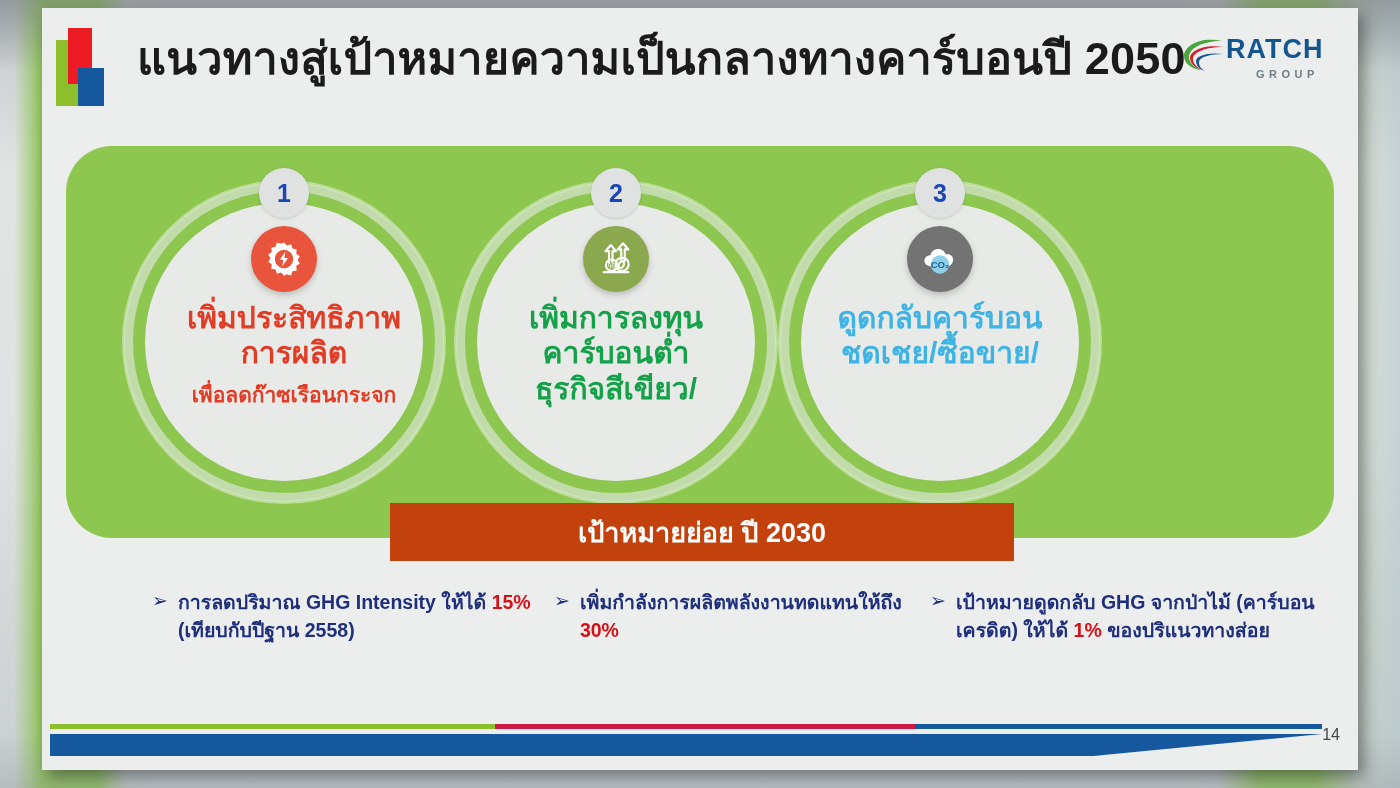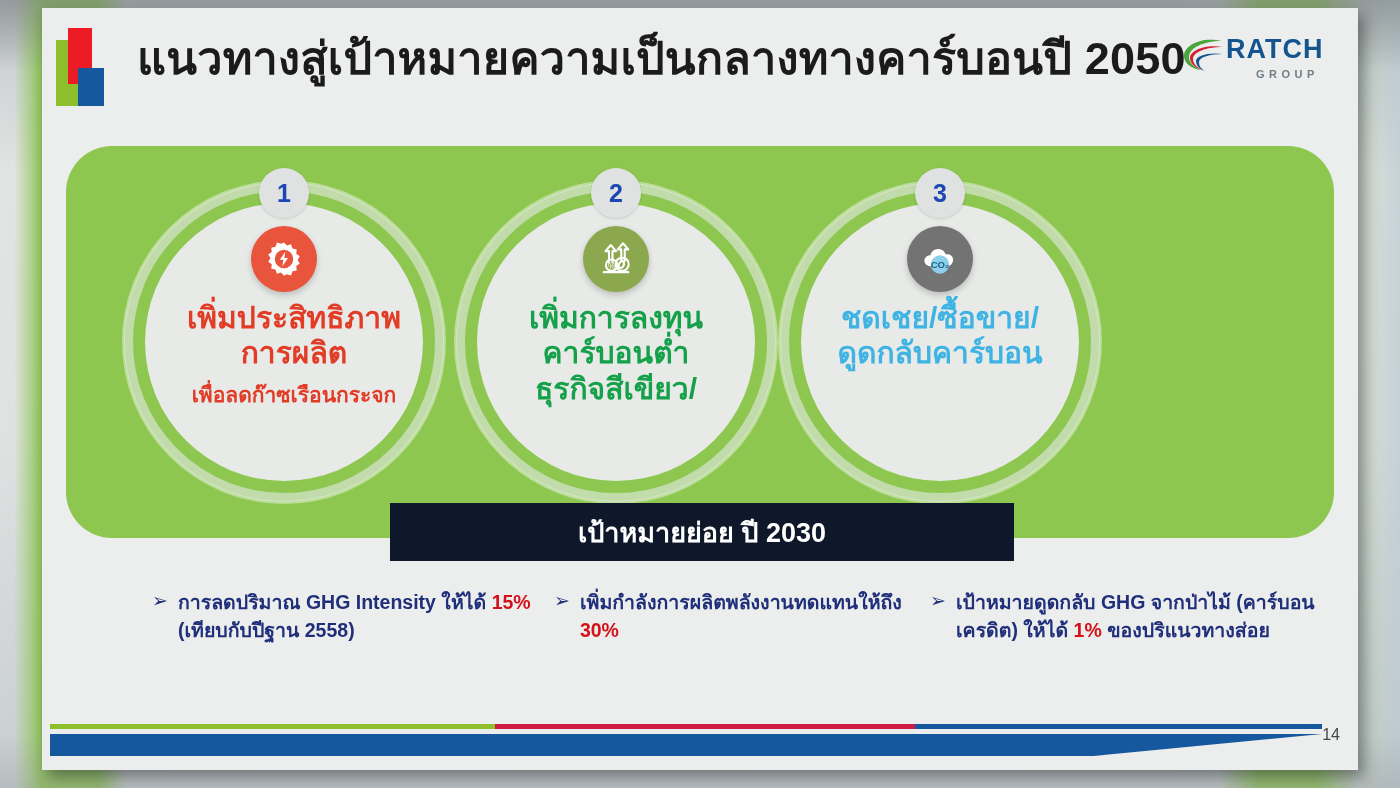--- a/index.html
+++ b/index.html
@@ -99,21 +99,21 @@
   #node3{left:714px;}
   #node1 .label{color:#e23b26;padding-left:20px;}
   #node2 .label{color:#15a04a;}
   #node3 .label{color:#3fb3e4;}
   #node1 .icon-wrap{background:#e8553c;}
   #node2 .icon-wrap{background:#8ca84e;}
   #node3 .icon-wrap{background:#737373;}
   
   #banner{
     position:absolute;left:348px;top:495px;width:624px;height:58px;
-    background:#0f172a;
+    background:#c2410c;
     display:flex;align-items:center;justify-content:center;
     color:#fff;font-size:27px;font-weight:bold;
   }
   
   .bullets{position:absolute;left:0;top:570px;width:100%;height:100px;}
   .bullet{position:absolute;display:flex;gap:10px;}
   .bullet .arrow{color:#1f2f7a;font-size:19px;line-height:1.35;flex:0 0 auto;}
   .bullet .txt{
     color:#1f2f7a;font-size:19.5px;line-height:1.45;font-weight:600;
   }
@@ -209,22 +209,22 @@
       <div class="ring r3"></div>
       <div class="badge">3</div>
       <div class="icon-wrap">
         <svg width="44" height="44" viewBox="0 0 48 48">
           <path fill="#ffffff" d="M14 32c-4 0-7-2.6-7-6s3-6 6.6-6c.6-4 4.2-7 8.4-7 4 0 7.4 2.6 8.3 6.2.6-.2 1.2-.3 1.9-.3 3.4 0 6.1 2.6 6.1 5.8S35.6 32 32.2 32z"></path>
           <circle cx="24" cy="30" r="10" fill="#8ed0ec"></circle>
           <text x="24" y="34" font-size="10.5" font-weight="bold" fill="#1a5f86" text-anchor="middle" font-family="'Liberation Sans',sans-serif">CO₂</text>
         </svg>
       </div>
       <div class="label">
+        <span class="big">ดูดกลับคาร์บอน</span>
         <span class="big">ชดเชย/ซื้อขาย/</span>
-        <span class="big">ดูดกลับคาร์บอน</span>
       </div>
     </div>
 
   </div>
 
   <div id="banner">
     <span>เป้าหมายย่อย ปี 2030</span>
   </div>
 
   <div class="bullets">

